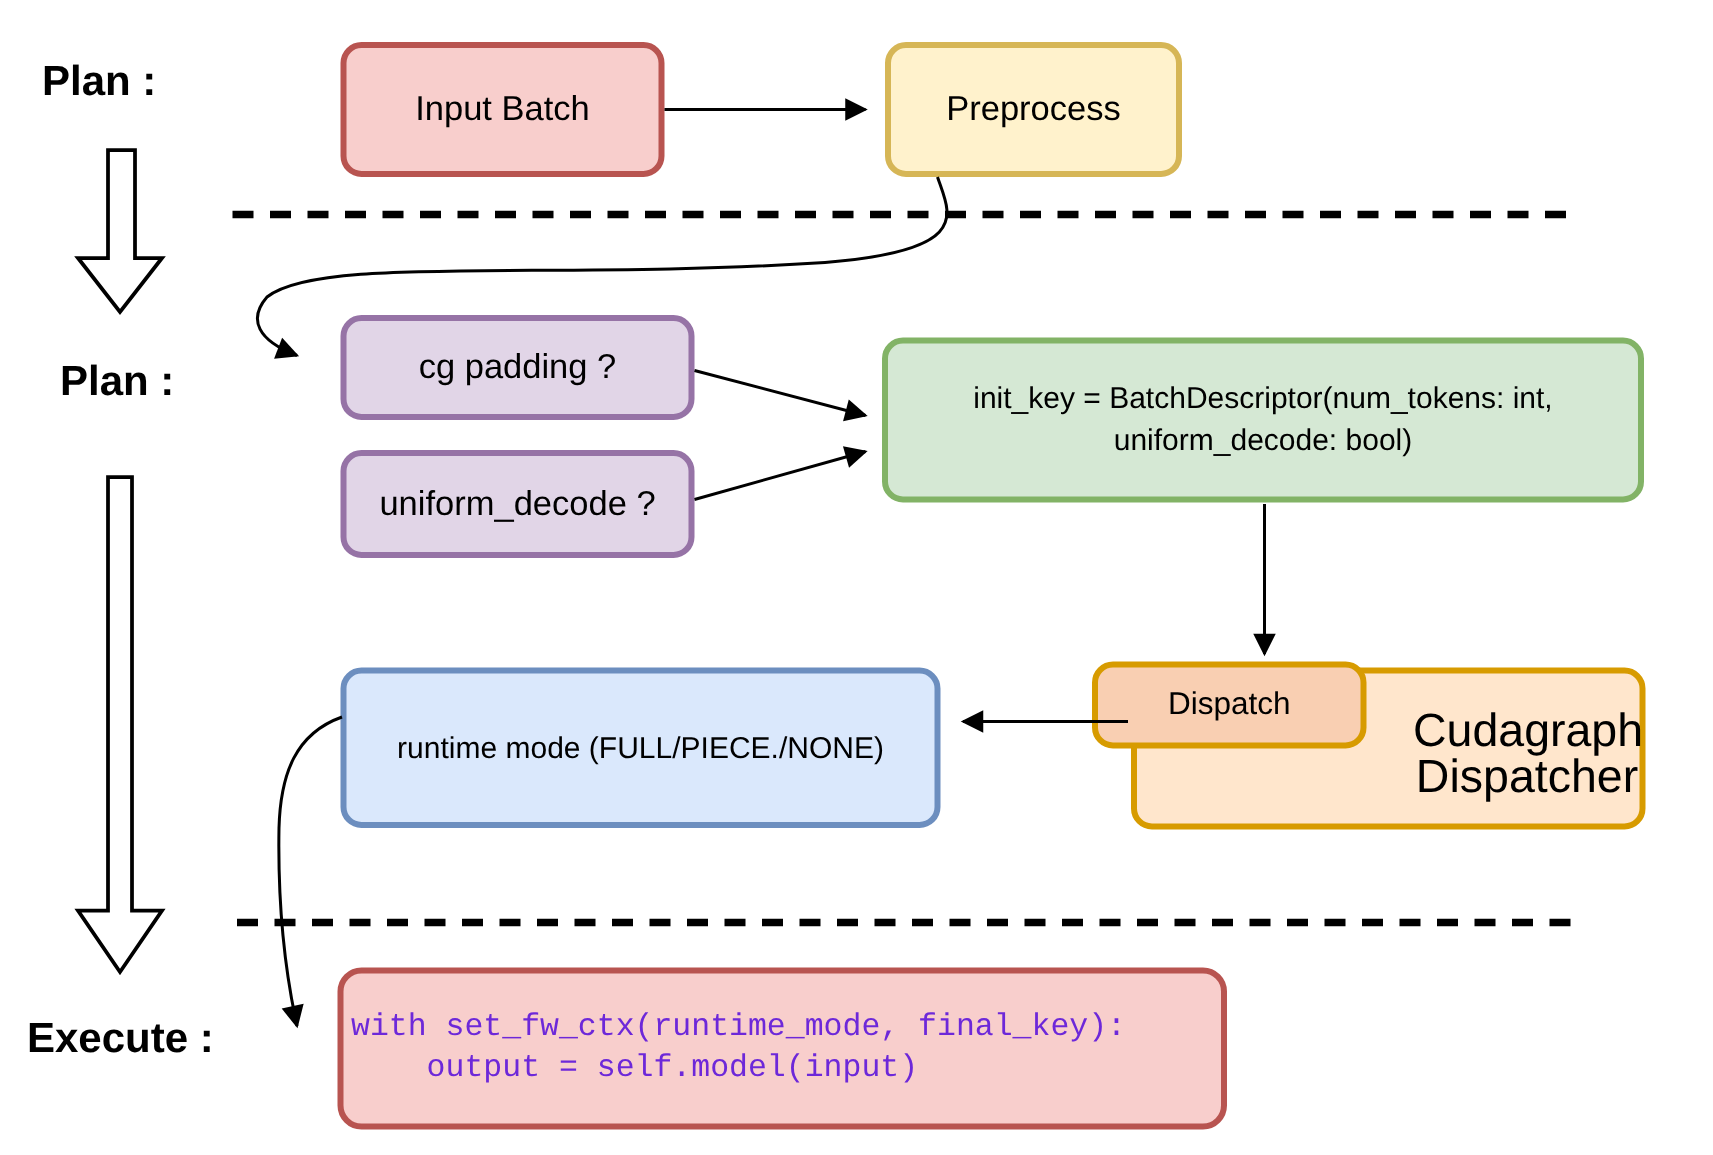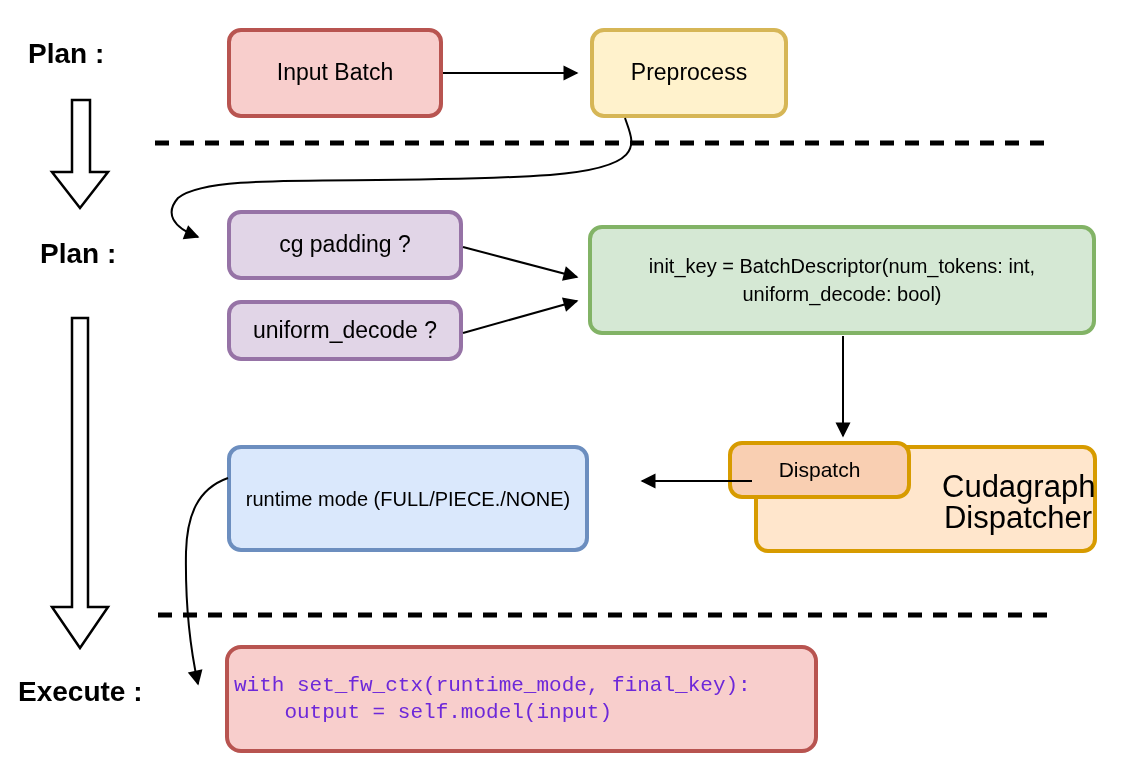--- a/index.html
+++ b/index.html
@@ -41,39 +41,39 @@
   <div class="stage-label" style="left:28px;top:38px;">Plan :</div>
   <div class="stage-label" style="left:40px;top:238px;">Plan :</div>
   <div class="stage-label" style="left:18px;top:676px;">Execute :</div>
 
   <div class="node red" style="left:227px;top:28px;width:216px;height:90px;">Input Batch</div>
 
   <div class="node yellow" style="left:590px;top:28px;width:198px;height:90px;">Preprocess</div>
 
   <div class="node purple" style="left:227px;top:210px;width:236px;height:70px;">cg padding ?</div>
 
-  <div class="node purple" style="left:227px;top:300px;width:236px;height:61px;">uniform_decode ?</div>
+  <div class="node purple" style="left:227px;top:300px;width:236px;height:72px;">uniform_decode ?</div>
 
   <div class="node green" style="left:588px;top:225px;width:508px;height:110px;">
     <span>
       <span class="multiline">init_key = BatchDescriptor(num_tokens: int,</span>
       <span class="multiline">uniform_decode: bool)</span>
     </span>
   </div>
 
   <div class="node orange-outer" style="left:754px;top:445px;width:343px;height:108px;">
     <span class="dispatcher-text">
       <span class="multiline">Cudagraph</span>
       <span class="multiline">Dispatcher</span>
     </span>
   </div>
 
   <div class="node orange-inner" style="left:728px;top:441px;width:183px;height:58px;">Dispatch</div>
 
-  <div class="node blue" style="left:227px;top:445px;width:362px;height:107px;">
+  <div class="node blue" style="left:227px;top:445px;width:400px;height:107px;">
     <span>
       <span class="multiline">runtime mode (FULL/PIECE./NONE)</span>
     </span>
   </div>
 
   <div class="node codebox" style="left:225px;top:645px;width:593px;height:108px;">
     <span>
       <span class="code-line">with set_fw_ctx(runtime_mode, final_key):</span>
       <span class="code-line">    output = self.model(input)</span>
     </span>

